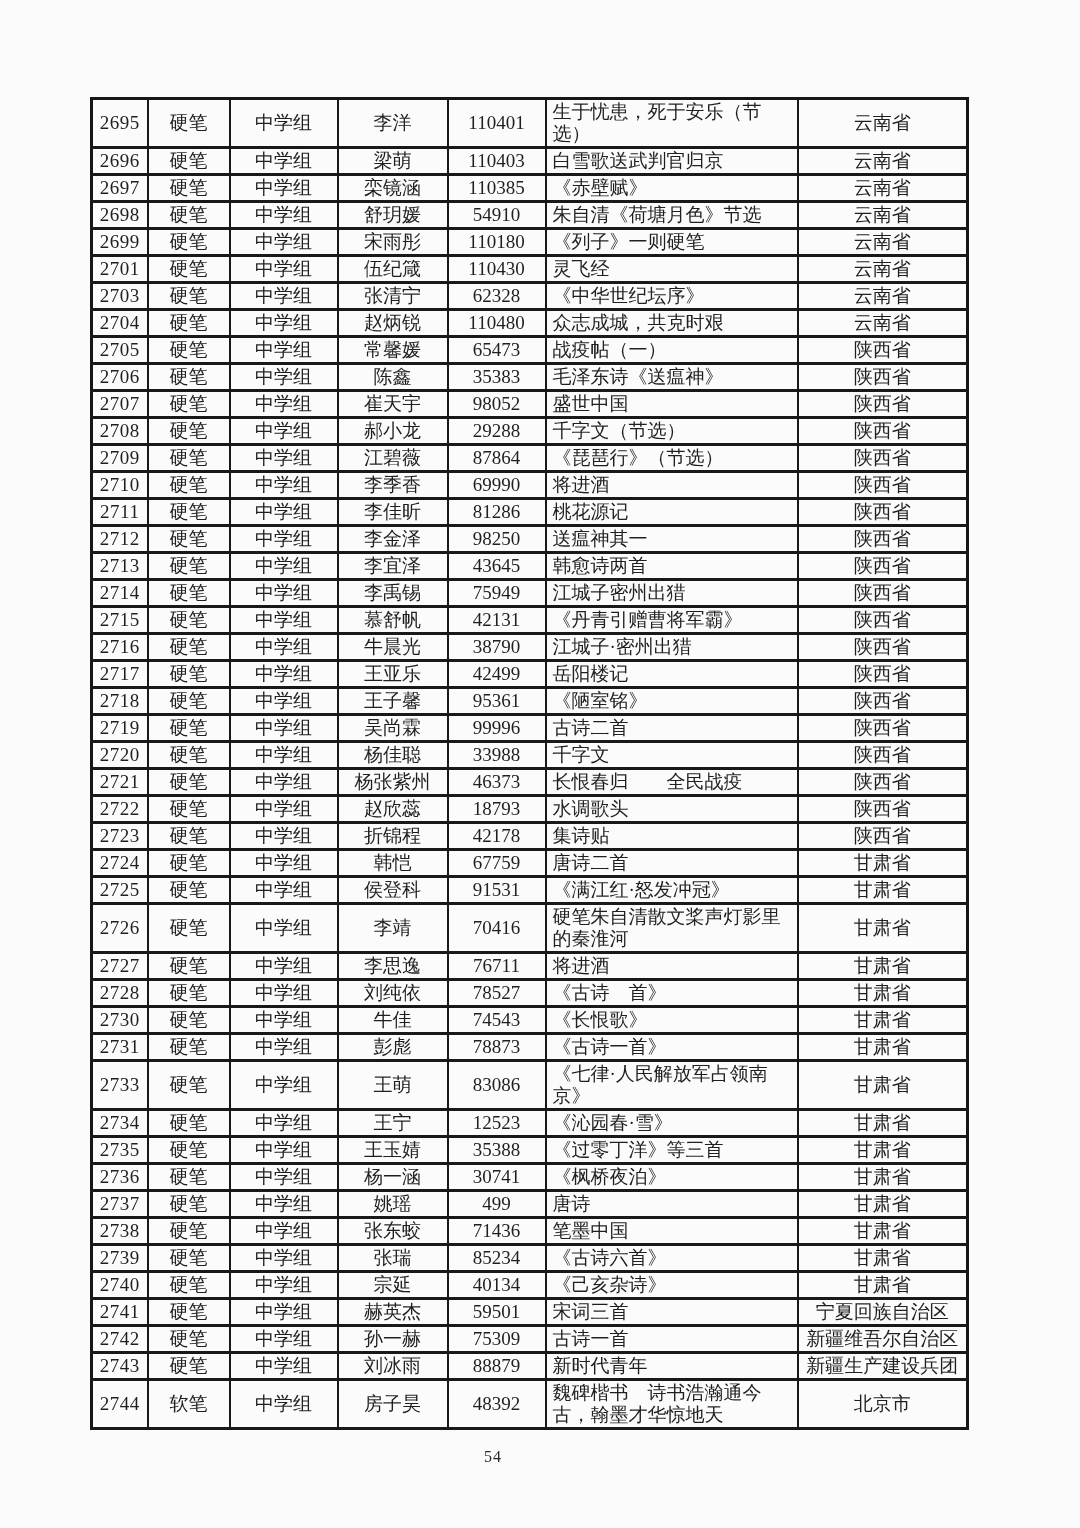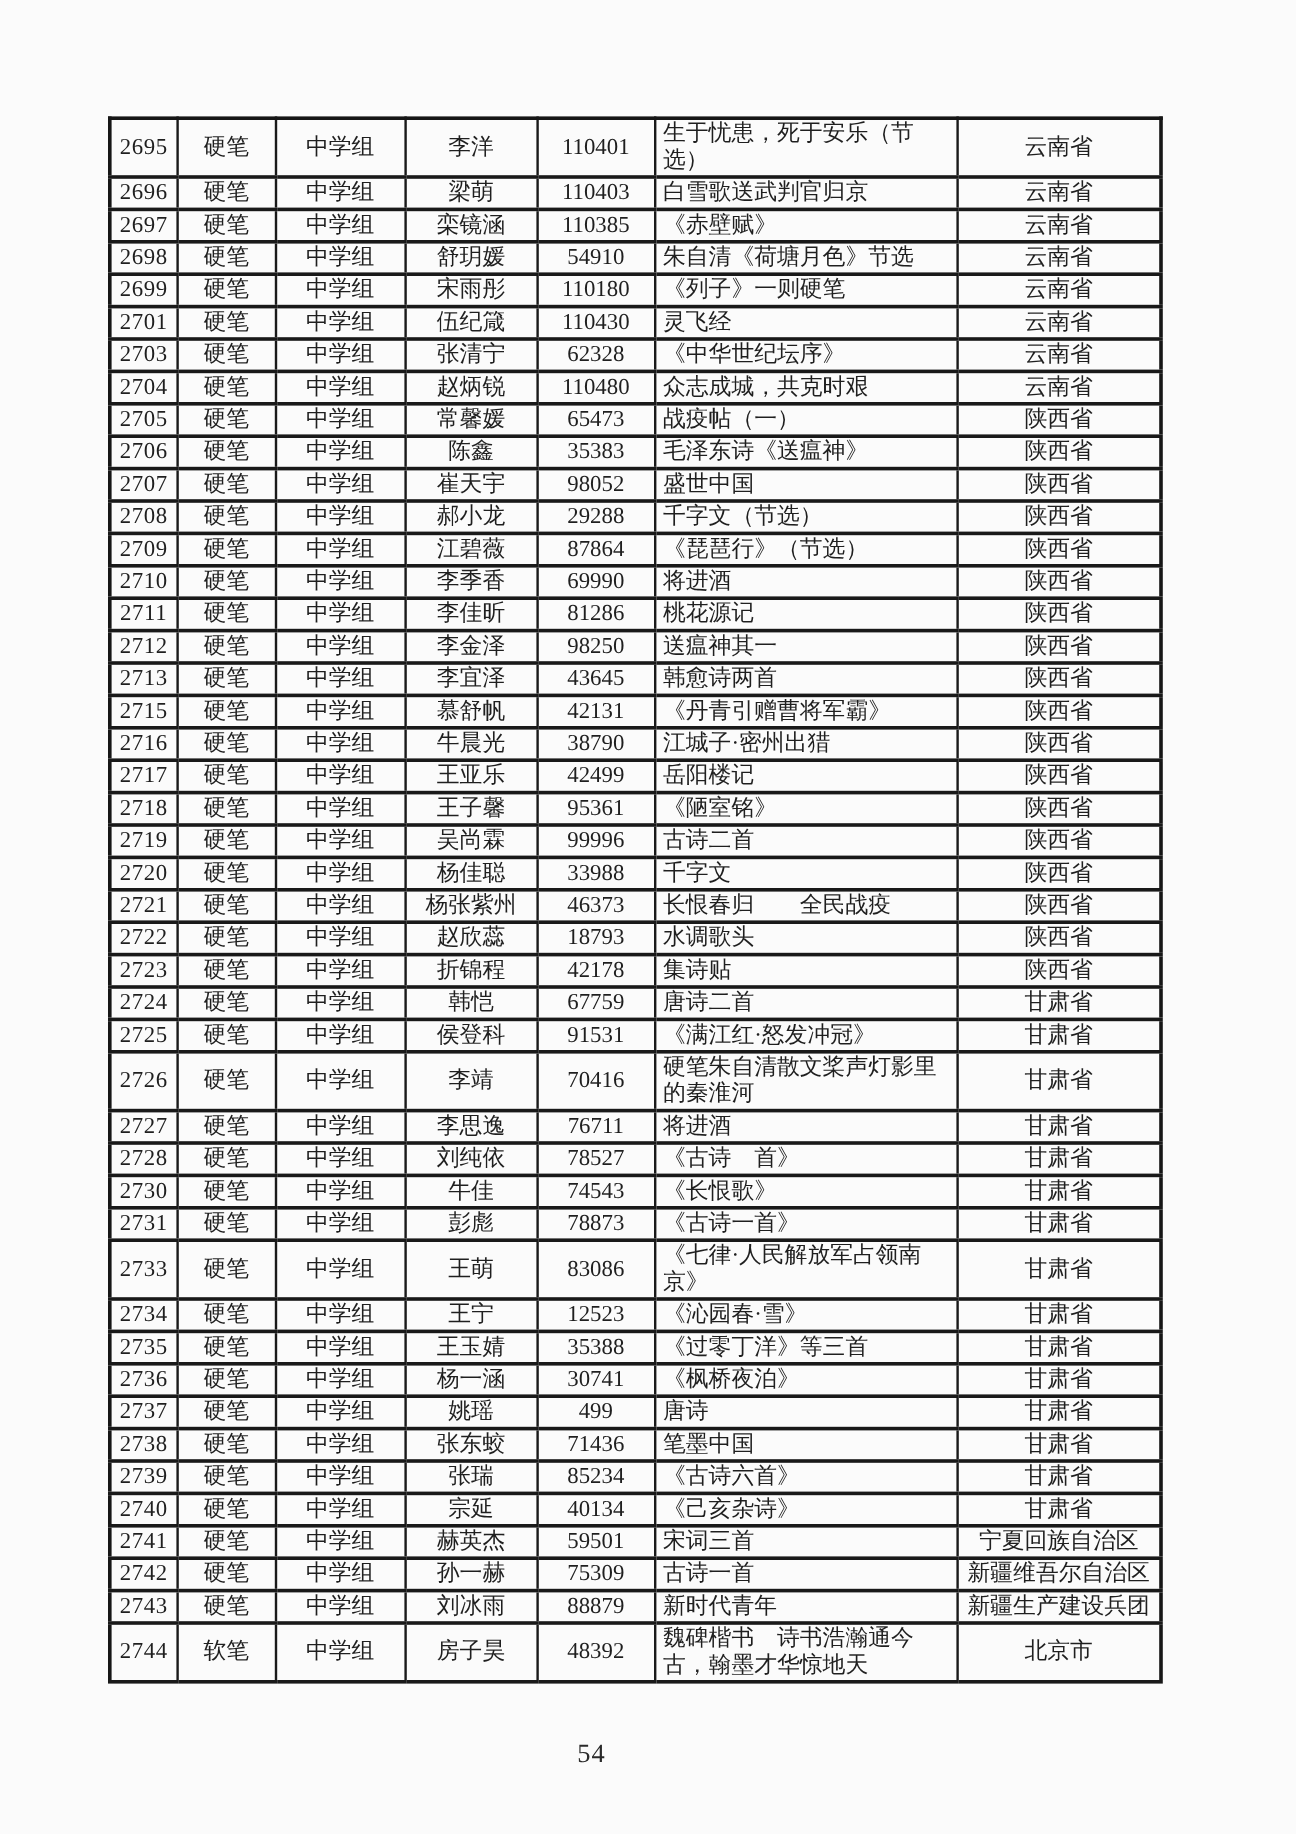--- a/index.html
+++ b/index.html
@@ -43,21 +43,21 @@
   }
   table.entries td.col-no {
     letter-spacing: 0.5px;
   }
   .page-num {
     position: absolute;
     left: 0;
     top: 1448px;
     width: 986px;
     text-align: center;
-    font-size: 22px;
+    font-size: 16px;
     color: #2a2a2a;
     letter-spacing: 1px;
   }
 </style>
 </head>
 <body>
 
 <div class="sheet">
 
   <table class="entries">
@@ -218,20 +218,29 @@
         <tr>
           <td class="col-no">2713</td>
           <td class="col-pen">硬笔</td>
           <td class="col-group">中学组</td>
           <td class="col-name">李宜泽</td>
           <td class="col-code">43645</td>
           <td class="col-work">韩愈诗两首</td>
           <td class="col-province">陕西省</td>
         </tr>
         <tr>
+          <td class="col-no">2714</td>
+          <td class="col-pen">硬笔</td>
+          <td class="col-group">中学组</td>
+          <td class="col-name">李禹锡</td>
+          <td class="col-code">75949</td>
+          <td class="col-work">江城子密州出猎</td>
+          <td class="col-province">陕西省</td>
+        </tr>
+        <tr>
           <td class="col-no">2715</td>
           <td class="col-pen">硬笔</td>
           <td class="col-group">中学组</td>
           <td class="col-name">慕舒帆</td>
           <td class="col-code">42131</td>
           <td class="col-work">《丹青引赠曹将军霸》</td>
           <td class="col-province">陕西省</td>
         </tr>
         <tr>
           <td class="col-no">2716</td>

